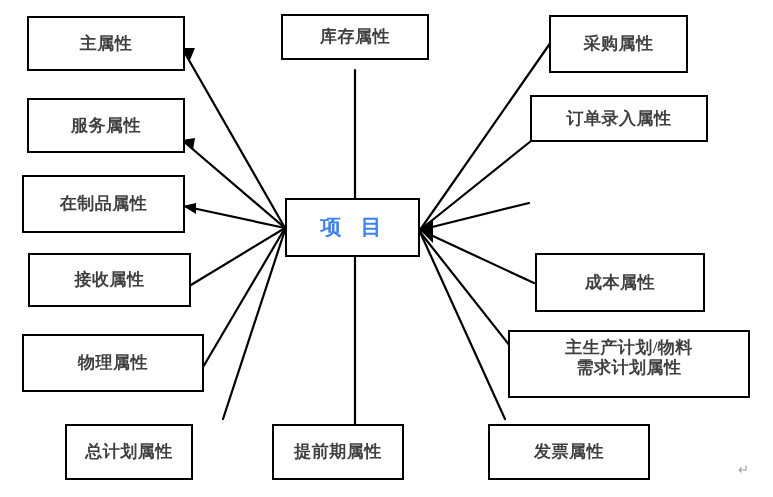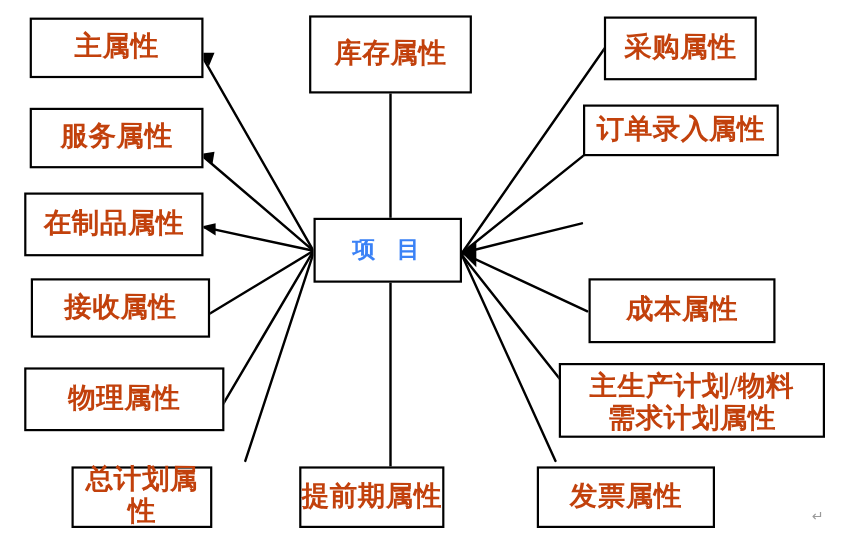--- a/index.html
+++ b/index.html
@@ -27,23 +27,23 @@
   }
   .node {
     position: absolute;
     box-sizing: border-box;
     border: 2px solid #000000;
     background: #ffffff;
     display: flex;
     align-items: center;
     justify-content: center;
     text-align: center;
-    color: #c2410c;
+    color: #404040;
     font-weight: bold;
-    font-size: 25px;
+    font-size: 17px;
     letter-spacing: 0.5px;
     line-height: 1.15;
     z-index: 2;
   }
   .node.two-line {
     display: block;
     padding-top: 6px;
   }
   .node.two-line .ln {
     display: block;
@@ -117,21 +117,21 @@
   <div class="node" style="left:22px; top:175px; width:163px; height:58px;">
     <span>在制品属性</span>
   </div>
   <div class="node" style="left:28px; top:253px; width:163px; height:54px;">
     <span>接收属性</span>
   </div>
   <div class="node" style="left:22px; top:334px; width:182px; height:58px;">
     <span>物理属性</span>
   </div>
 
-  <div class="node" style="left:281px; top:14px; width:148px; height:71px;">
+  <div class="node" style="left:281px; top:14px; width:148px; height:46px;">
     <span>库存属性</span>
   </div>
 
   <div class="node" style="left:65px; top:424px; width:128px; height:56px;">
     <span>总计划属性</span>
   </div>
   <div class="node" style="left:272px; top:424px; width:132px; height:56px;">
     <span>提前期属性</span>
   </div>
   <div class="node" style="left:488px; top:424px; width:162px; height:56px;">

